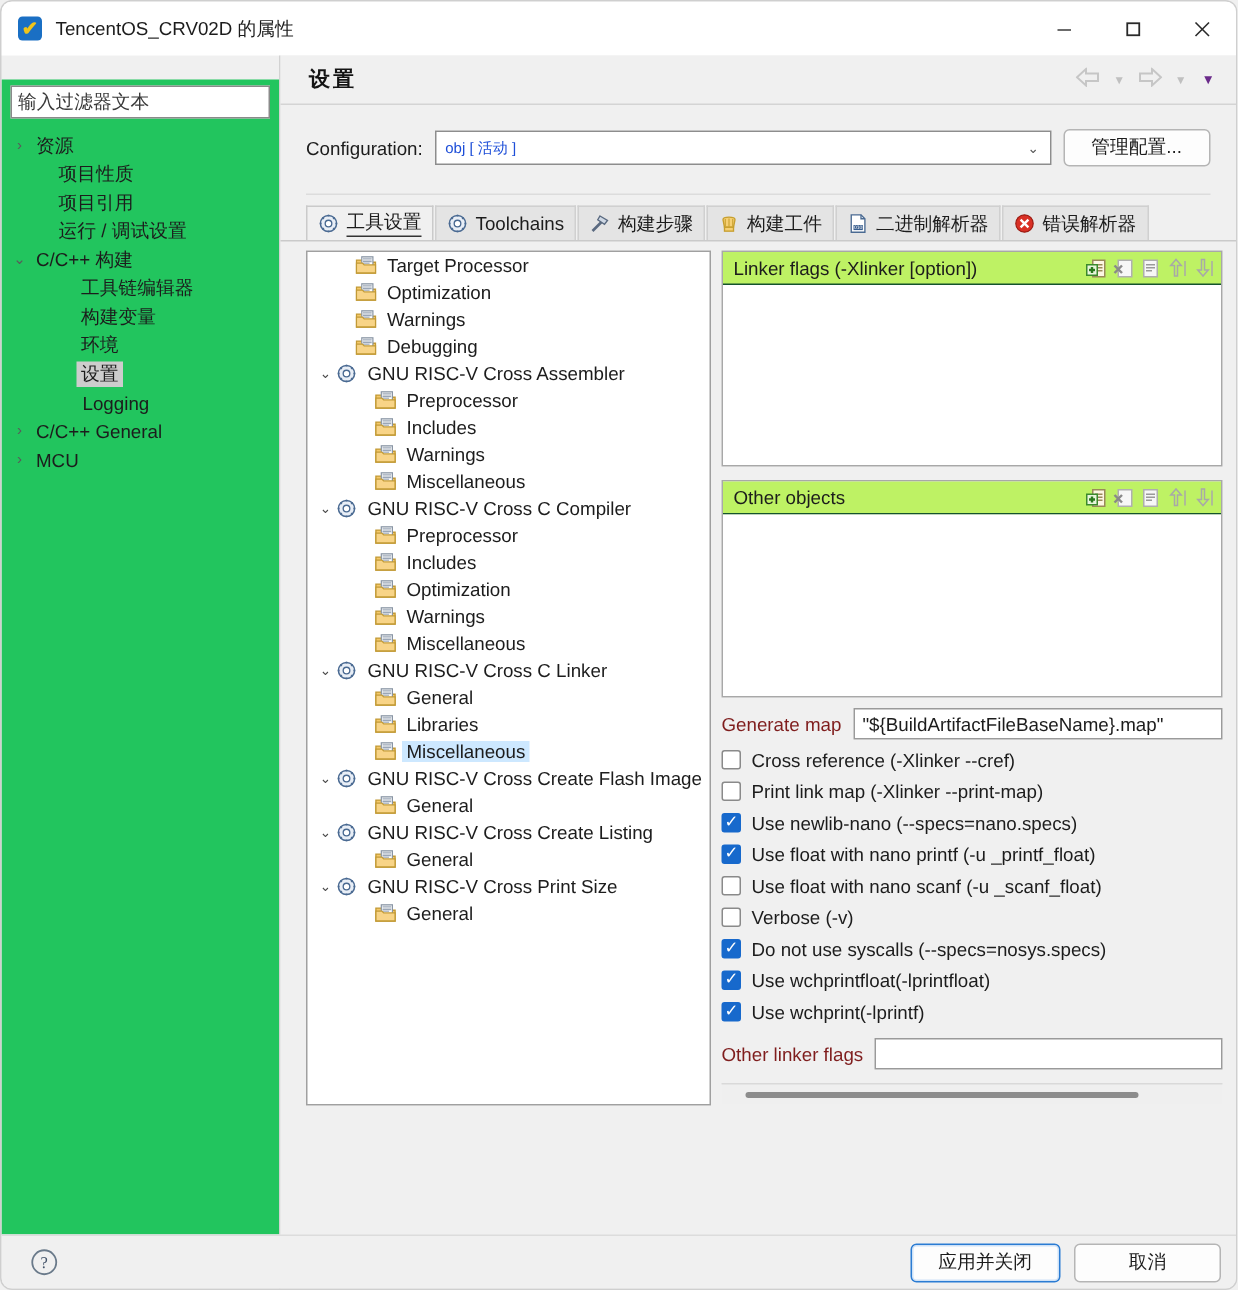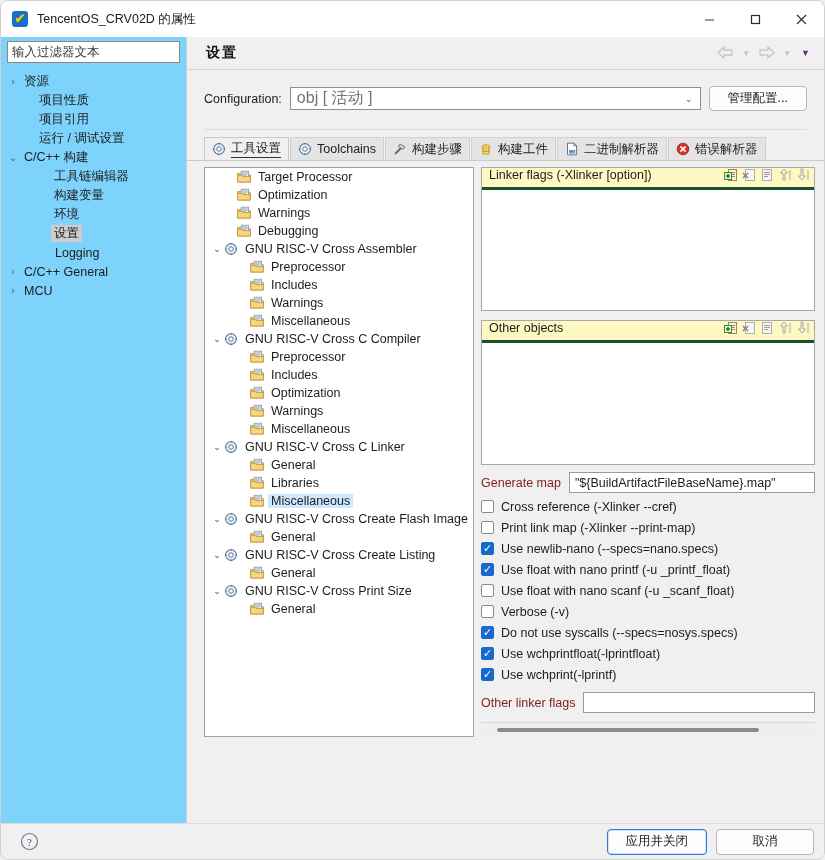--- a/index.html
+++ b/index.html
@@ -44,22 +44,22 @@
   .win-btns { position: absolute; right: 0; top: 0; display: flex; height: 36px; }
   .win-btn {
     width: 46px; height: 36px; display: flex; align-items: center; justify-content: center;
     font-size: 13px; color: #2a2a2a;
   }
 
   
   .content { position: absolute; left: 0; top: 36px; right: 0; bottom: 0; }
 
   .left-pane {
-    position: absolute; left: 0; top: 0; width: 185px; bottom: 36px;
-    background: #7dd3fc;
+    position: absolute; left: 0; top: 16px; width: 185px; bottom: 36px;
+    background: #22c55e;
   }
   .filter-box {
     margin: 4px 6px 0 6px;
     height: 22px; background: #fff;
     border: 1px solid #8a8a8a;
     display: flex; align-items: center;
     padding: 0 4px;
   }
   .filter-box input {
     border: 0; outline: 0; width: 100%;
@@ -101,21 +101,21 @@
   .nav-caret.active { color: #6a2a8a; font-size: 9px; }
   .head-rule { height: 1px; background: #d4d4d4; margin: 0 0 0 0; }
 
   .cfg-area { padding: 16px 17px 0 17px; }
   .cfg-row { display: flex; align-items: center; gap: 8px; }
   .cfg-label { font-size: 12.5px; color: #1c1c1c; }
   .cfg-combo {
     flex: 1; height: 23px; background: #fff; border: 1px solid #8d8d8d;
     display: flex; align-items: center; padding: 0 6px; position: relative;
   }
-  .cfg-combo .val { font-size: 16px; color: #737373; }
+  .cfg-combo .val { font-size: 10px; color: #1d4ed8; }
   .cfg-combo .cv { position: absolute; right: 7px; font-size: 9px; color: #555; }
   .btn {
     height: 25px; min-width: 72px; padding: 0 18px;
     background: #fdfdfd; border: 1px solid #b5b5b5; border-radius: 4px;
     font-family: "Liberation Sans", sans-serif; font-size: 12.5px; color: #1c1c1c;
     display: inline-flex; align-items: center; justify-content: center;
   }
   .btn.default { border: 1px solid #2b7cd3; box-shadow: 0 0 0 1px #cfe2f7 inset; }
 
   .cfg-sep { margin: 18px 0 0 0; height: 1px; background: #dcdcdc; }
@@ -151,22 +151,22 @@
     font-size: 12.5px; color: #1c1c1c; white-space: nowrap;
   }
   .tw2 { width: 14px; flex: 0 0 14px; text-align: center; color: #4a4a4a; font-size: 9px; }
   .ic-folder { margin-right: 4px; }
   .tnode2 .t2label { padding: 0 3px; }
   .tnode2.sel .t2label { background: #cde8ff; }
 
   .opts { flex: 1; position: relative; }
   .grp { border: 1px solid #a8a8a8; background: #fff; }
   .grp-head {
-    height: 22px; background: #fef9c3; border-bottom: 3px solid #14532d;
-    display: flex; align-items: flex-start; padding: 0 4px 0 7px;
+    height: 22px; background: #bef264; border-bottom: 1px solid #14532d;
+    display: flex; align-items: center; padding: 0 4px 0 7px;
   }
   .grp-title { font-size: 12.5px; color: #1c1c1c; flex: 1; }
   .grp-tools { display: flex; align-items: center; gap: 4px; }
   .grp-list { height: 120px; background: #fff; }
   .grp-list.tall { height: 121px; }
 
   .kv-row { display: flex; align-items: center; gap: 8px; margin-top: 7px; }
   .kv-label { font-size: 12.5px; color: #7f1d1d; }
   .tfield {
     flex: 1; height: 21px; background: #fff; border: 1px solid #9a9a9a;

